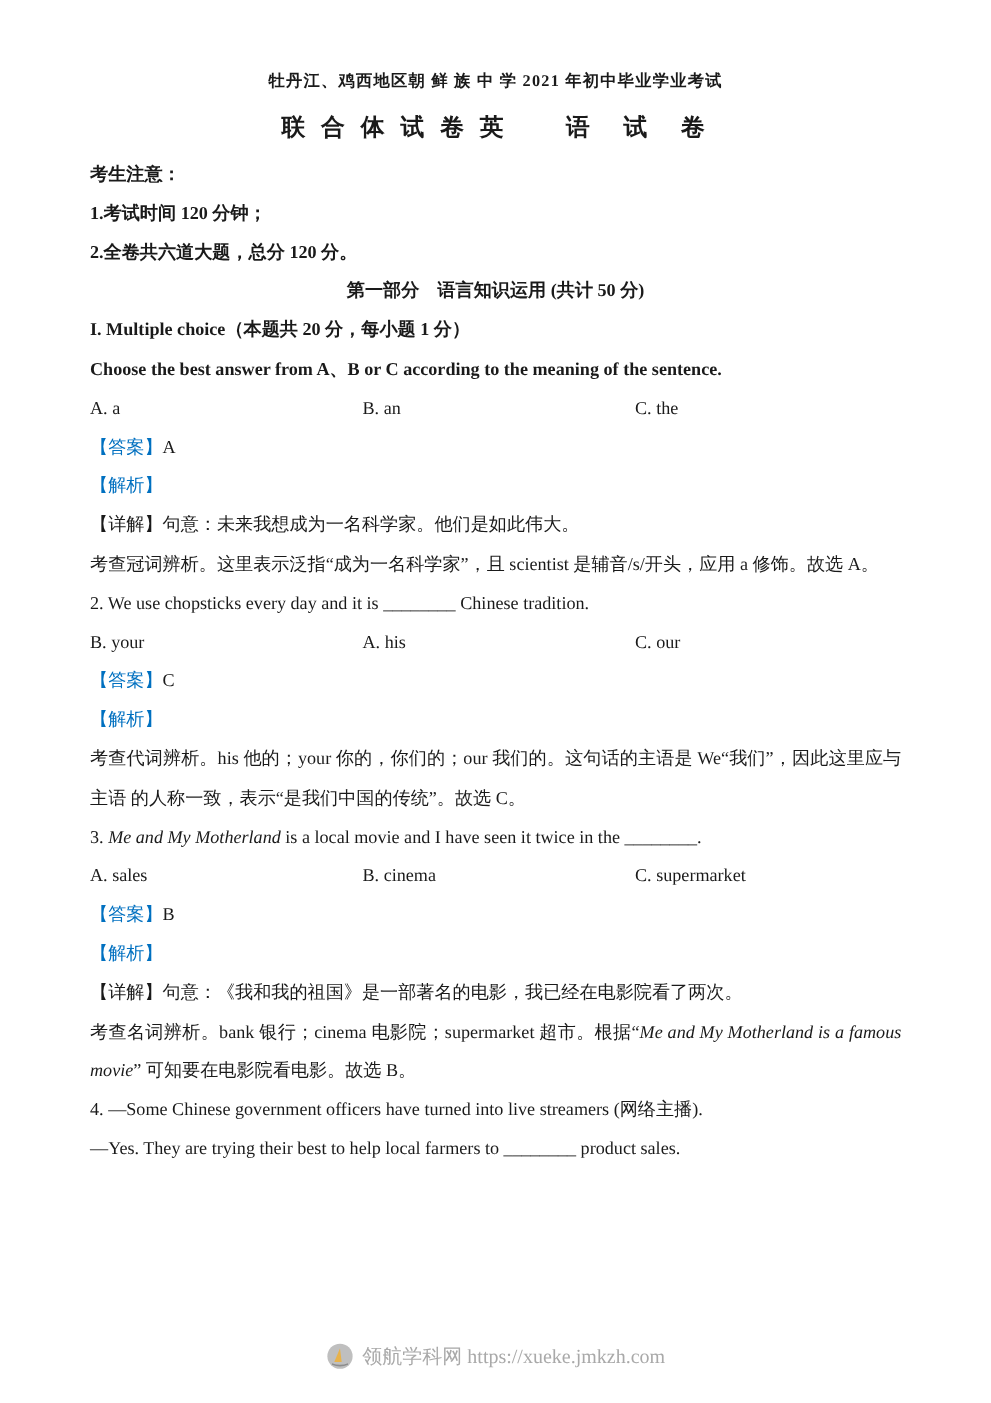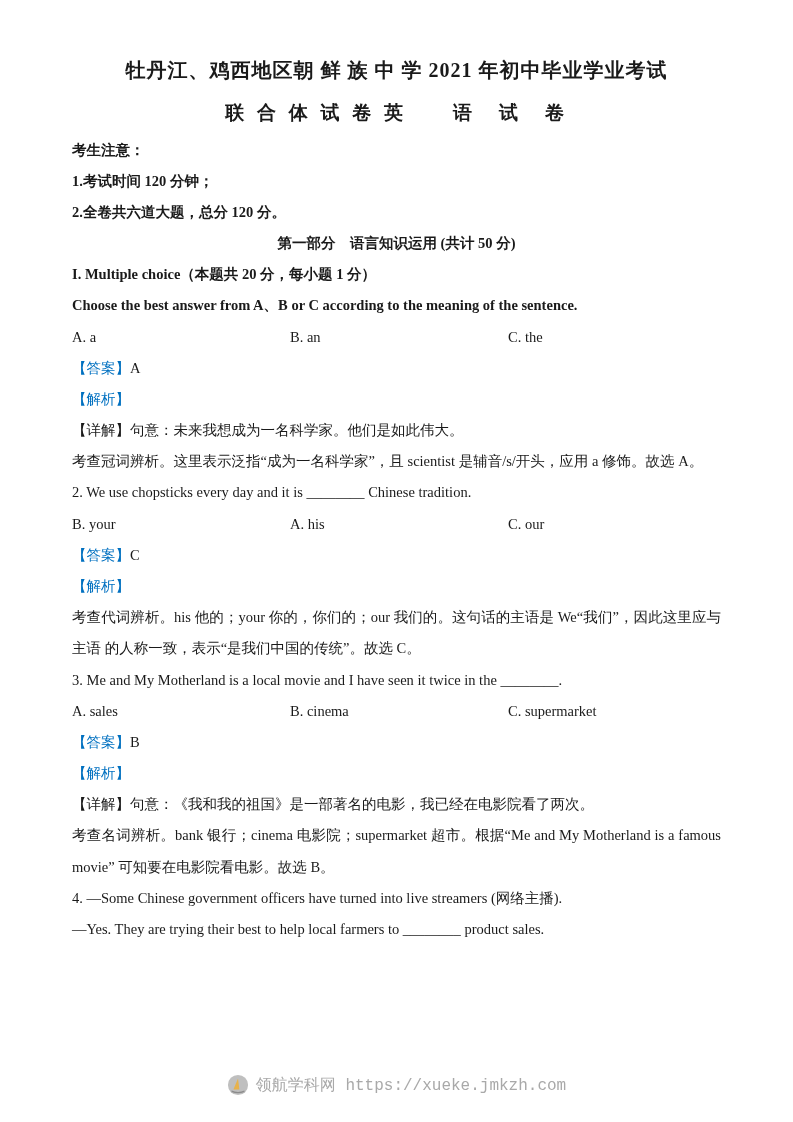--- a/index.html
+++ b/index.html
@@ -9,21 +9,21 @@
     height:1122px;
     margin:0 auto;
     background:#ffffff;
     font-family:"Liberation Serif","DejaVu Serif",serif;
     color:#1a1a1a;
     box-sizing:border-box;
     padding:56px 72px 0 72px;
     overflow:hidden;
   }
   .doc-title{
-    font-size:20px;
+    font-size:13px;
     font-weight:bold;
     text-align:center;
     margin:0 0 16px 0;
     letter-spacing:1px;
     line-height:1.4;
   }
   .doc-subtitle{
     font-size:19px;
     font-weight:bold;
     text-align:center;
@@ -39,33 +39,33 @@
   .bold{font-weight:bold;}
   .center{text-align:center;}
   .justify{text-align:justify;}
   .options-row{
     display:grid;
     grid-template-columns:218px 218px 1fr;
     font-size:14.5px;
     line-height:2.15;
   }
   .blue{color:#0070C0;}
-  .italic{}
+  .italic{font-style:italic;}
   .footer{
     position:absolute;
     left:0;
     bottom:26px;
     width:100%;
     display:flex;
     align-items:center;
     justify-content:center;
     gap:7px;
     color:#a9a9a9;
     font-size:16px;
-    font-family:Liberation Mono, monospace;
+    font-family:Liberation Serif, serif;
     margin-top:47px;
   }
   .logo{
     width:22px;height:22px;display:inline-block;flex:0 0 auto;
   }
 </style>
 </head>
 <body>
 
 <div class="page">

